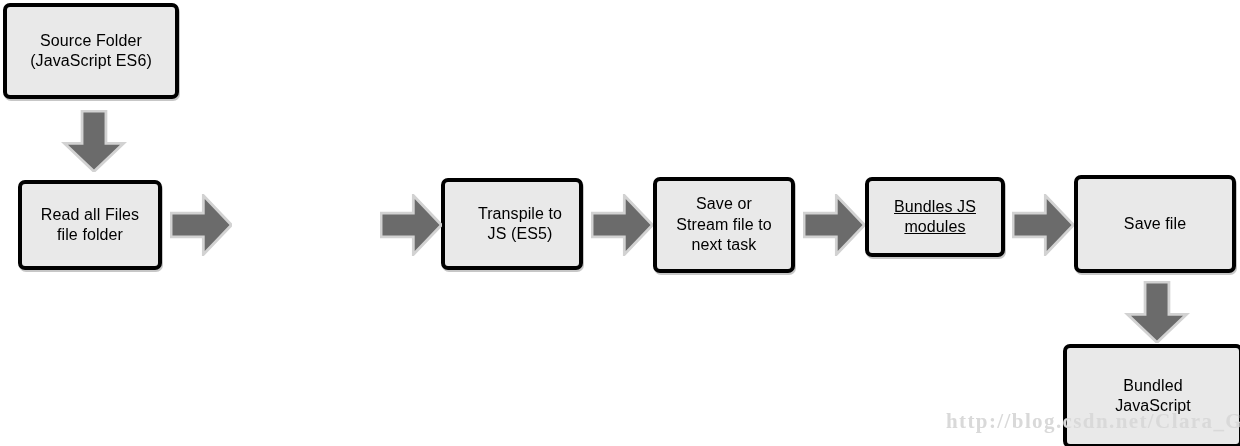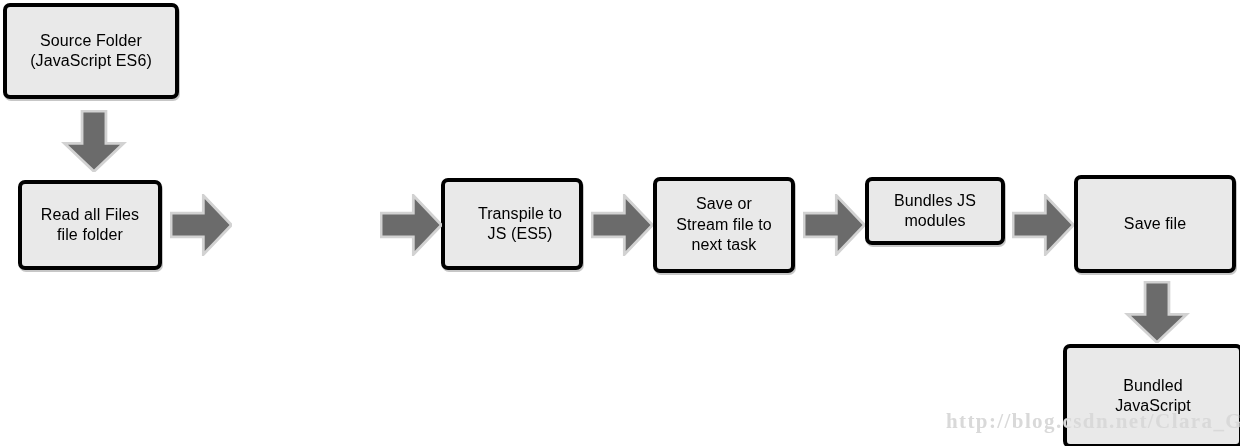--- a/index.html
+++ b/index.html
@@ -77,21 +77,21 @@
   </div>
   <div class="node" id="n3" style="left: 441px; top: 178px; width: 142px; height: 92px; background: rgb(233, 233, 233); border-color: rgb(0, 0, 0); padding-left: 16px;">
     <span class="label">Transpile to
 JS (ES5)</span>
   </div>
   <div class="node" id="n4" style="left: 653px; top: 177px; width: 142px; height: 96px; background: rgb(233, 233, 233); border-color: rgb(0, 0, 0);">
     <span class="label">Save or
 Stream file to
 next task</span>
   </div>
-  <div class="node" id="n5" style="left: 865px; top: 177px; width: 140px; height: 68px; background: rgb(233, 233, 233); border-color: rgb(0, 0, 0);">
+  <div class="node" id="n5" style="left: 865px; top: 177px; width: 140px; height: 80px; background: rgb(233, 233, 233); border-color: rgb(0, 0, 0); text-decoration: underline;">
     <span class="label">Bundles JS
 modules</span>
   </div>
   <div class="node" id="n6" style="left: 1074px; top: 175px; width: 162px; height: 98px; background: rgb(233, 233, 233); border-color: rgb(0, 0, 0);">
     <span class="label">Save file</span>
   </div>
   <div class="node" id="n7" style="left: 1063px; top: 344px; width: 180px; height: 104px; background: rgb(233, 233, 233); border-color: rgb(0, 0, 0);">
     <span class="label">Bundled
 JavaScript</span>
   </div>

